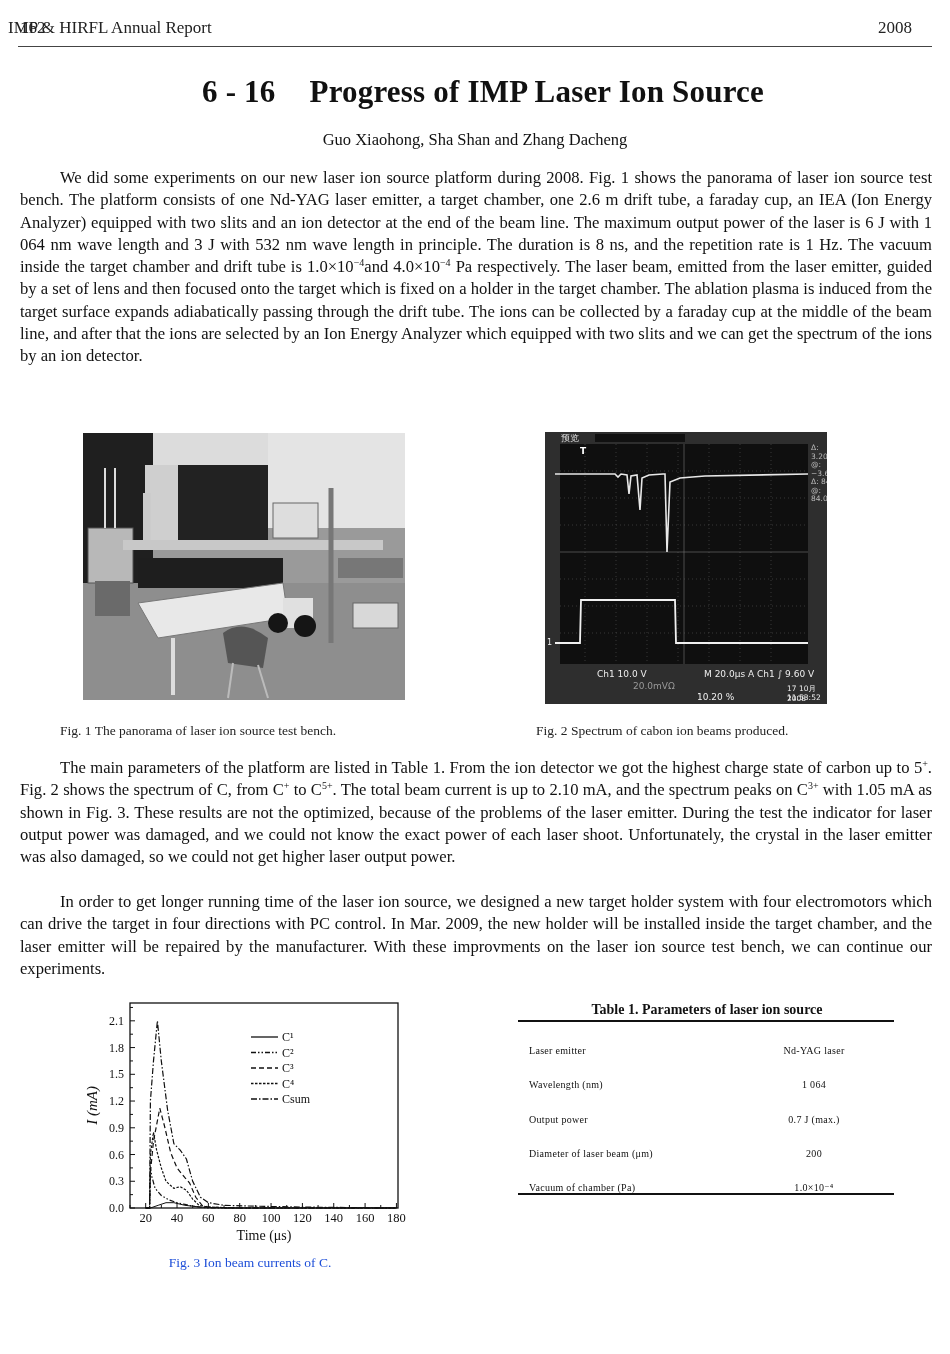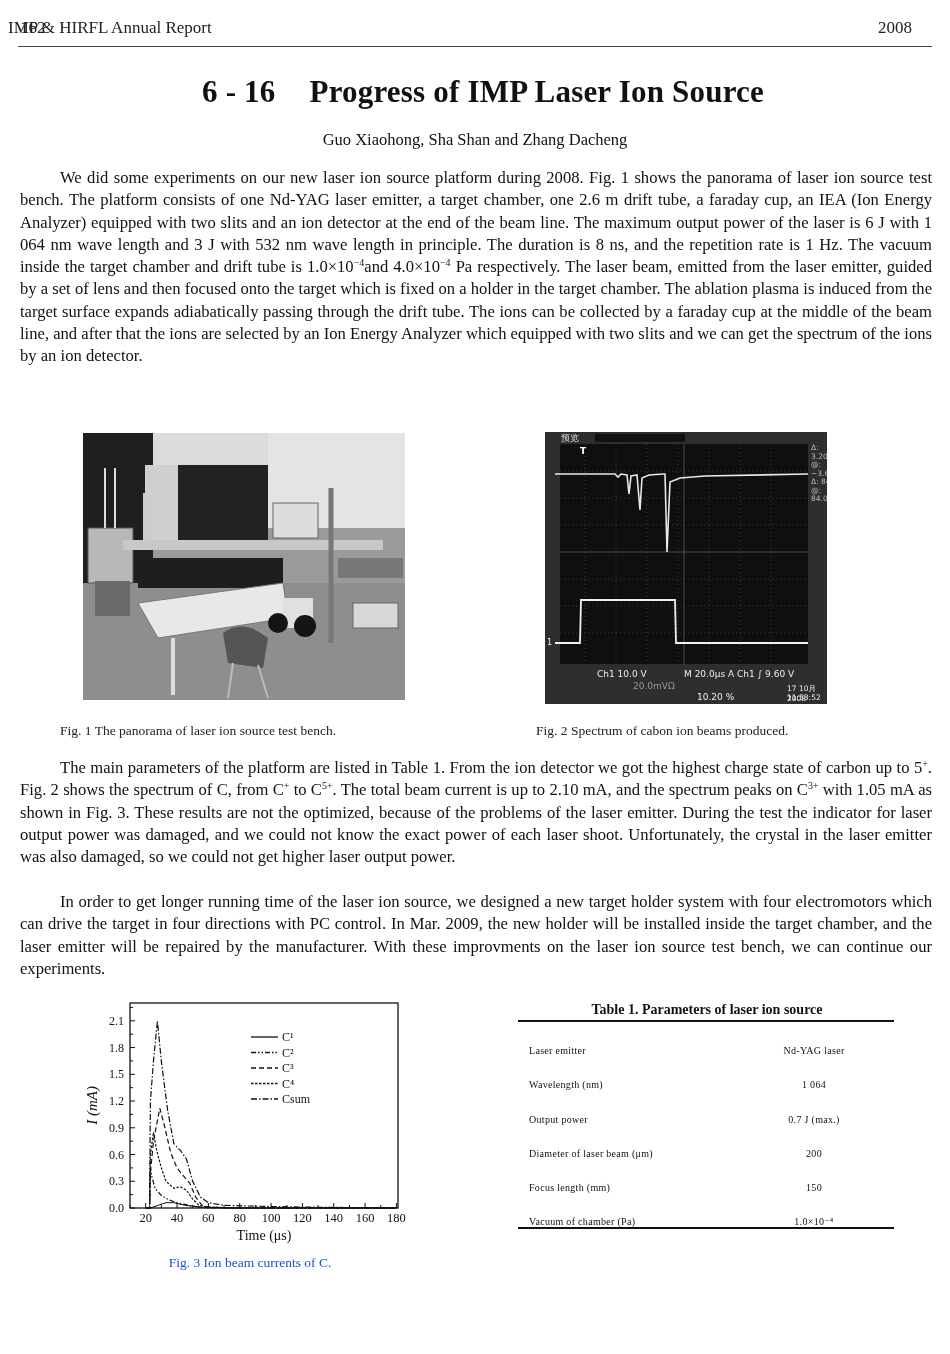--- a/index.html
+++ b/index.html
@@ -103,21 +103,21 @@
   </svg>
   <div class="abs scope-text" style="left:16px;top:0px;color:#ddd;">预览</div>
   <div class="abs scope-text" style="left:2px;top:206px;font-size:8px;">1</div>
   <div class="abs scope-side" style="left:266px;top:12px;">
     <div>Δ: 3.20mV</div>
     <div>@: −3.60mV</div>
     <div>Δ: 84.0µs</div>
     <div>@: 84.0µs</div>
   </div>
   <div class="abs scope-text" style="left:8px;top:237px;padding-left:44px;">Ch1  10.0 V</div>
-  <div class="abs scope-text" style="left:139px;top:237px;">M 20.0µs  A  Ch1  ∫  9.60 V</div>
+  <div class="abs scope-text" style="left:159px;top:237px;">M 20.0µs  A  Ch1  ∫  9.60 V</div>
   <div class="abs scope-text" style="left:88px;top:249px;color:#999;font-weight:normal;">20.0mVΩ</div>
   <div class="abs scope-text" style="left:152px;top:260px;">10.20 %</div>
   <div class="abs scope-text" style="left:242px;top:252px;font-size:7.5px;">17 10月2008</div>
   <div class="abs scope-text" style="left:242px;top:261px;font-size:7.5px;">11:53:52</div>
 </div>
 
 <div class="abs caption" style="left:60px;">Fig. 1  The panorama of laser ion source test bench.</div>
 <div class="abs caption" style="left:536px;">Fig. 2  Spectrum of cabon ion beams produced.</div>
 
 <div class="abs para" style="top:757px;"><span class="ind"></span><span>The main parameters of the platform are listed in Table 1. From the ion detector we got the highest charge state of carbon up to 5</span><sup>+</sup><span>. Fig. 2 shows the spectrum of C, from C</span><sup>+</sup><span> to C</span><sup>5+</sup><span>. The total beam current is up to 2.10 mA, and the spectrum peaks on C</span><sup>3+</sup><span> with 1.05 mA as shown in Fig. 3. These results are not the optimized, because of the problems of the laser emitter. During the test the indicator for laser output power was damaged, and we could not know the exact power of each laser shoot. Unfortunately, the crystal in the laser emitter was also damaged, so we could not get higher laser output power.</span></div>
@@ -217,20 +217,16 @@
     </div>
   <div class="tbl-row">
       <span class="k">Output power</span>
       <span class="v">0.7 J (max.)</span>
     </div>
   <div class="tbl-row">
       <span class="k">Diameter of laser beam (μm)</span>
       <span class="v">200</span>
     </div>
   <div class="tbl-row">
-      <span class="k">Focus length (mm)</span>
-      <span class="v">150</span>
-    </div>
-  <div class="tbl-row">
       <span class="k">Vacuum of chamber (Pa)</span>
       <span class="v">1.0×10⁻⁴</span>
     </div>
 </div>
 
 </body></html>

